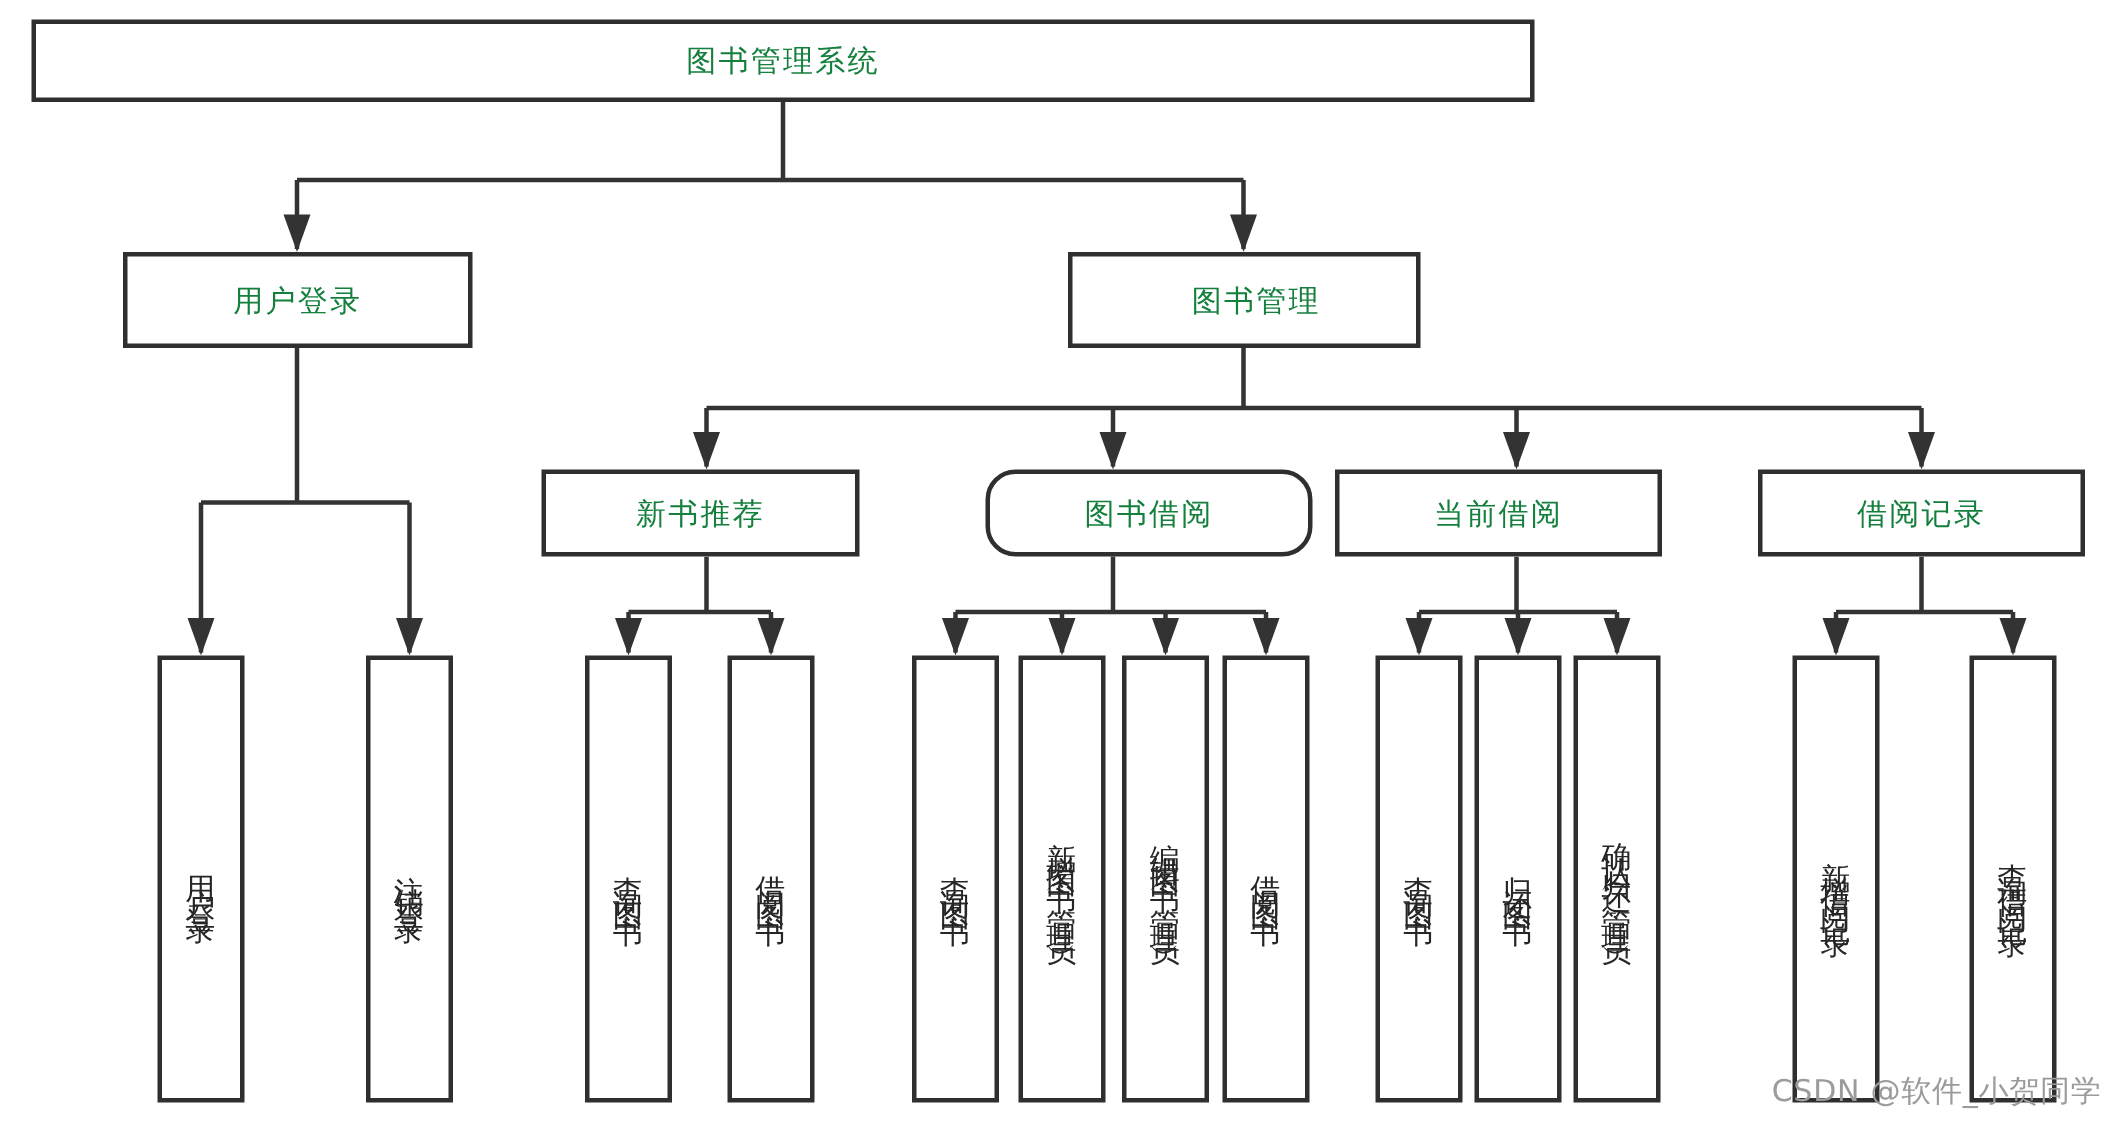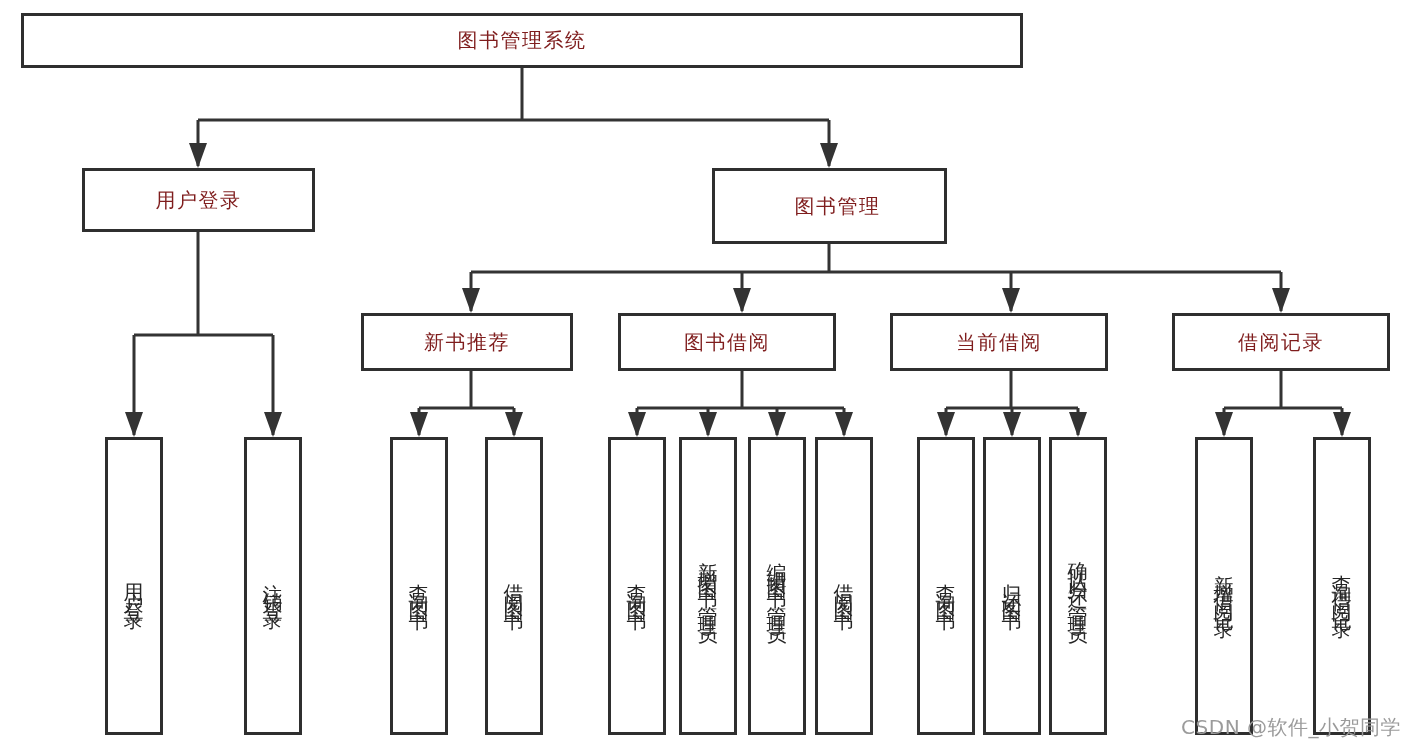--- a/index.html
+++ b/index.html
@@ -9,36 +9,36 @@
     font-family:"DejaVu Sans", sans-serif;
   }
   .canvas { position:absolute; left:0; top:0; width:1405px; height:747px; }
   svg.wires { position:absolute; left:0; top:0; z-index:1; }
   .box {
     position:absolute; z-index:2; background:#ffffff;
     border:3px solid #2f2f2f;
     display:flex; align-items:center; justify-content:center;
   }
   .hlabel {
-    font-size:20px; color:#7f1d1d; letter-spacing:1.5px; white-space:nowrap;
+    font-size:20px; color:#15803d; letter-spacing:1.5px; white-space:nowrap;
   }
   .vlabel {
     writing-mode:vertical-rl; text-orientation:mixed;
     font-size:20px; color:#262626; letter-spacing:9px; line-height:1.2;
   }
   .watermark {
     position:absolute; z-index:3; right:4px; top:714px;
     font-size:20px; color:#9b9b9b; letter-spacing:0.5px; white-space:nowrap;
   }
   
   .n-root  { left:21px;   top:13px;  width:1002px; height:55px; }
   .n-login { left:82px;   top:168px; width:233px;  height:64px; }
-  .n-mgmt  { left:712px;  top:168px; width:235px;  height:76px;padding-left:16px; }
+  .n-mgmt  { left:712px;  top:168px; width:235px;  height:64px;padding-left:16px; }
   .n-l3-0  { left:361px;  top:313px; width:212px;  height:58px; }
-  .n-l3-1  { left:618px;  top:313px; width:218px;  height:58px; }
+  .n-l3-1  { left:657px;  top:313px; width:218px;  height:58px;border-radius:20px; }
   .n-l3-2  { left:890px;  top:313px; width:218px;  height:58px; }
   .n-l3-3  { left:1172px; top:313px; width:218px;  height:58px; }
   .leaf    { top:437px; width:58px; height:298px; }
   .lf-0  { left:105px; }  .lf-1  { left:244px; }
   .lf-2  { left:390px; }  .lf-3  { left:485px; }
   .lf-4  { left:608px; }  .lf-5  { left:679px; }
   .lf-6  { left:748px; }  .lf-7  { left:815px; }
   .lf-8  { left:917px; }  .lf-9  { left:983px; }  .lf-10 { left:1049px; }
   .lf-11 { left:1195px; } .lf-12 { left:1313px; }
 </style>

